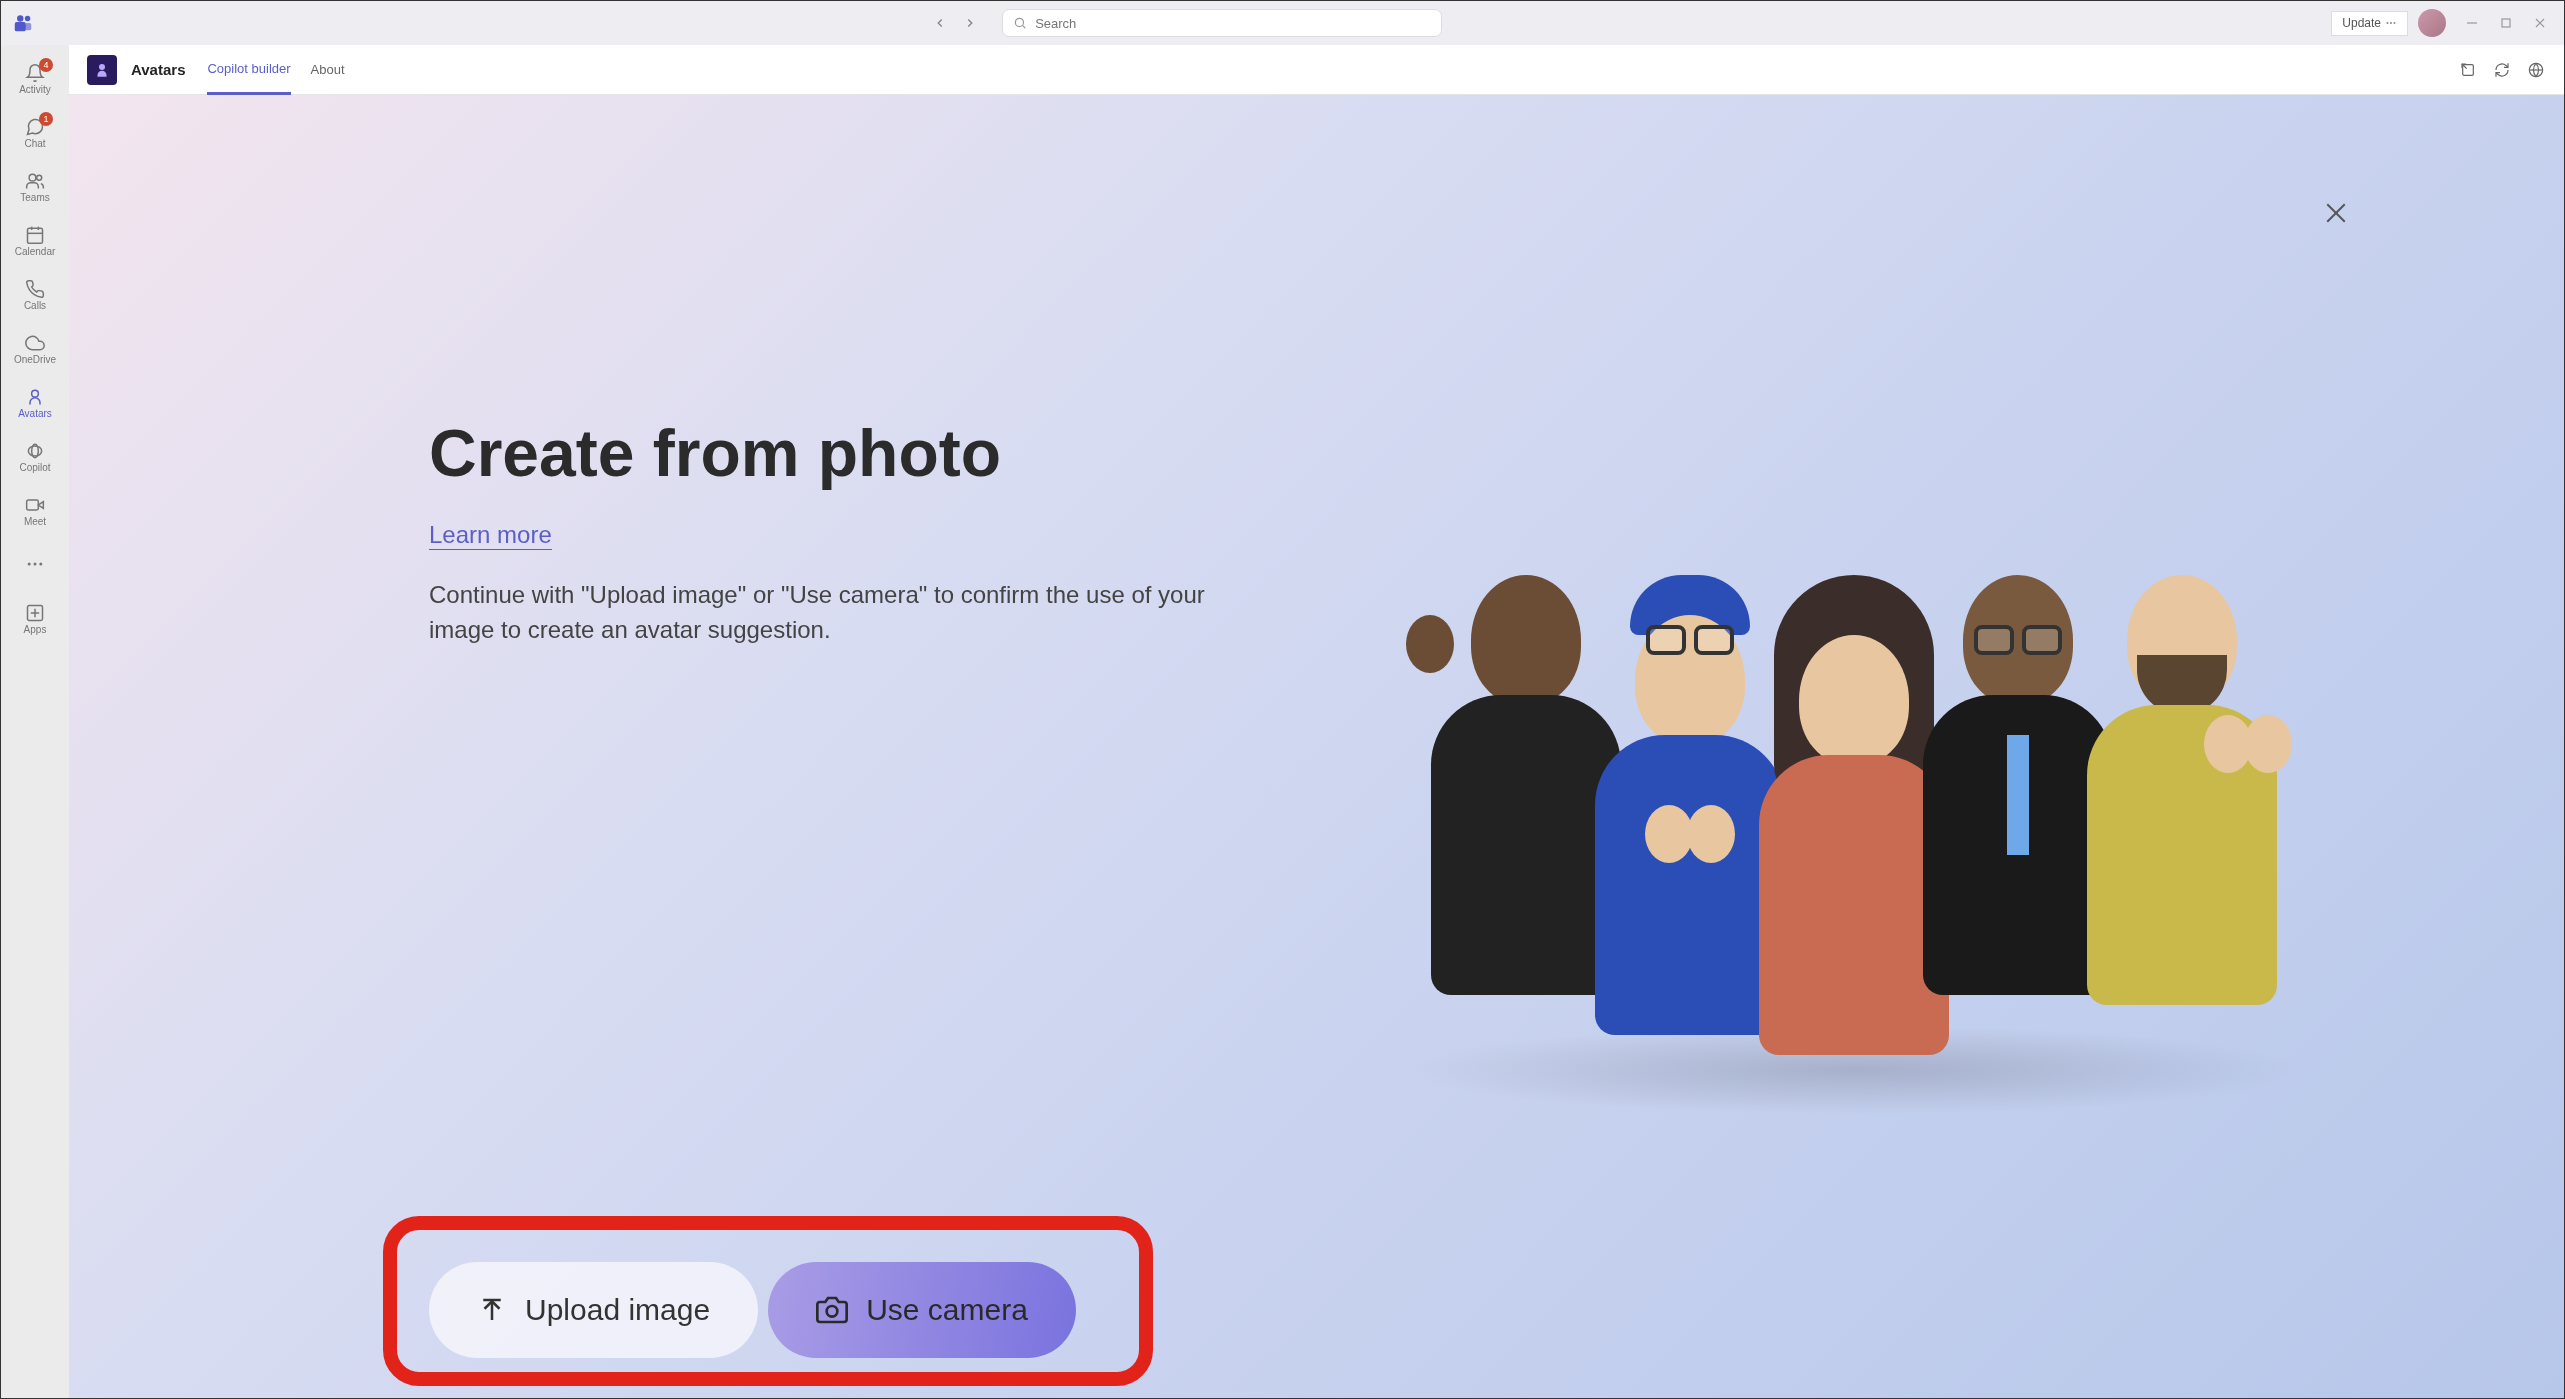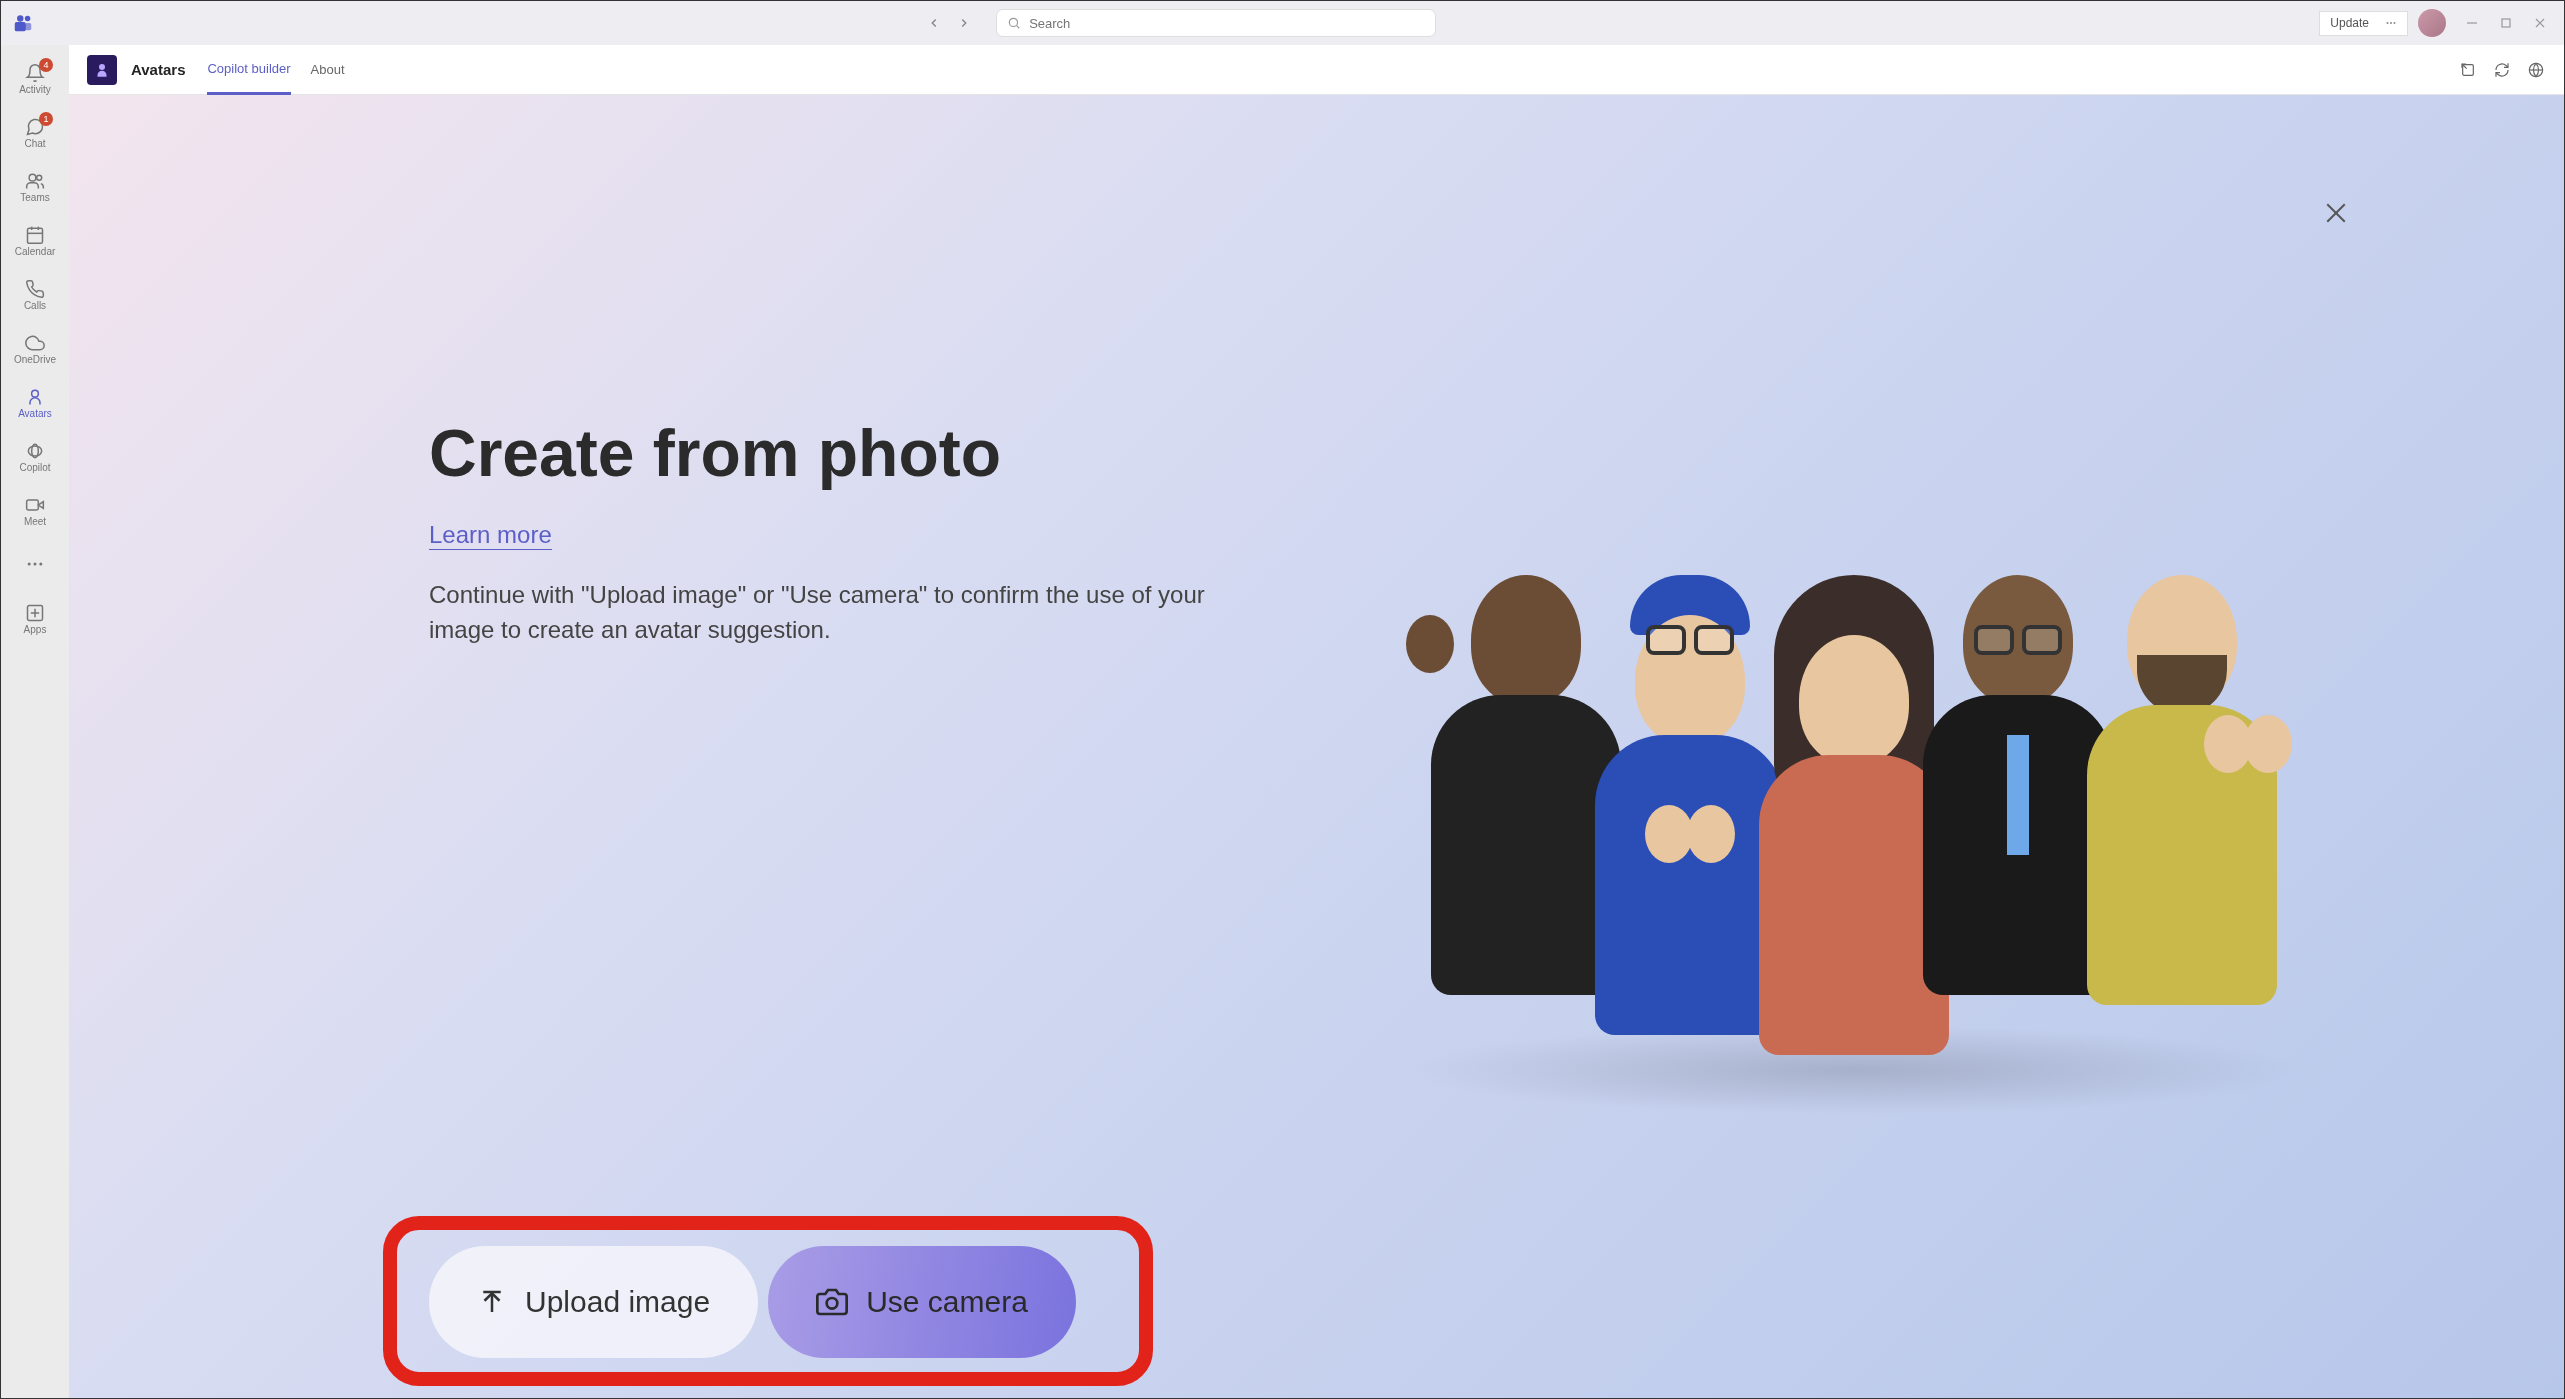--- a/index.html
+++ b/index.html
@@ -42,21 +42,21 @@
 }
 .titlebar .searchbox input {
   border: none; outline: none; font-size: 13px; flex: 1; background: transparent;
   color: #666;
 }
 .titlebar .rightgroup { display: flex; align-items: center; gap: 10px; margin-left: auto; }
 .titlebar .update-btn {
   height: 25px; padding: 0 10px;
   background: #fff; border: 1px solid #ddd; border-radius: 0;
   font-size: 12px; color: #555; cursor: pointer;
-  display: flex; align-items: center; gap: 16px;
+  display: flex; align-items: center; gap: 4px;
 }
 .titlebar .avatar {
   width: 28px; height: 28px; border-radius: 50%;
   background: linear-gradient(135deg, #c9a, #a78);
 }
 .titlebar .win-controls { display: flex; gap: 2px; }
 .titlebar .win-btn {
   width: 32px; height: 28px; display: flex; align-items: center; justify-content: center;
   color: #999; cursor: pointer;
 }
@@ -215,21 +215,21 @@
   border-radius:50%;
 }
 
 
 .action-row {
   position: absolute;
   left: 360px; bottom: 40px;
   display: flex; gap: 10px;
 }
 .pill-btn {
-  height: 112px;
+  height: 96px;
   padding: 0 48px;
   border-radius: 60px;
   font-size: 30px;
   display: flex; align-items: center; gap: 18px;
   cursor: pointer;
   border: none;
   font-family: inherit;
 }
 .pill-btn.outline {
   background: rgba(245,245,250,0.85);

